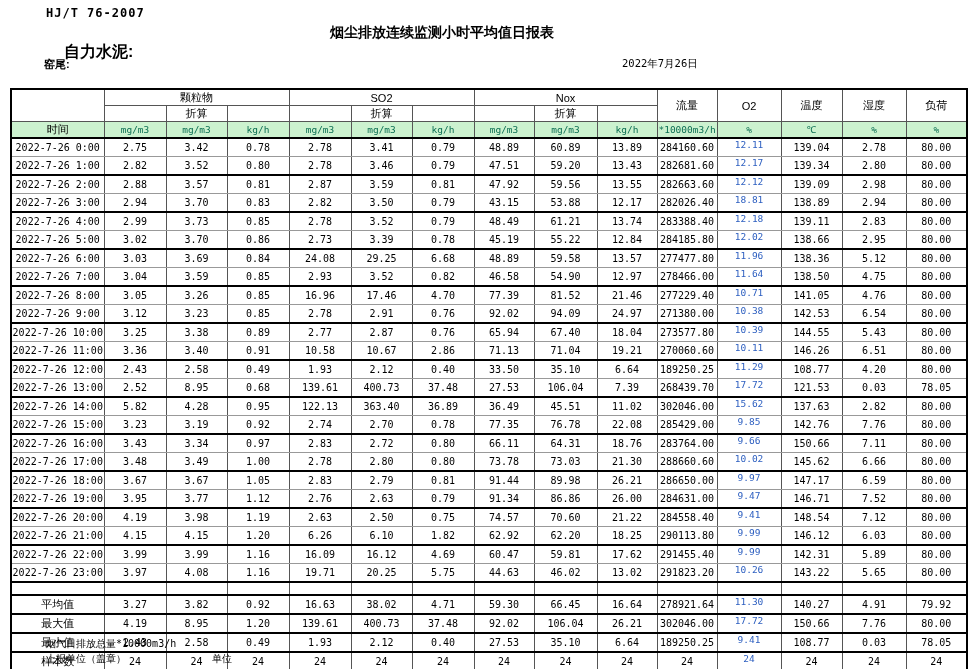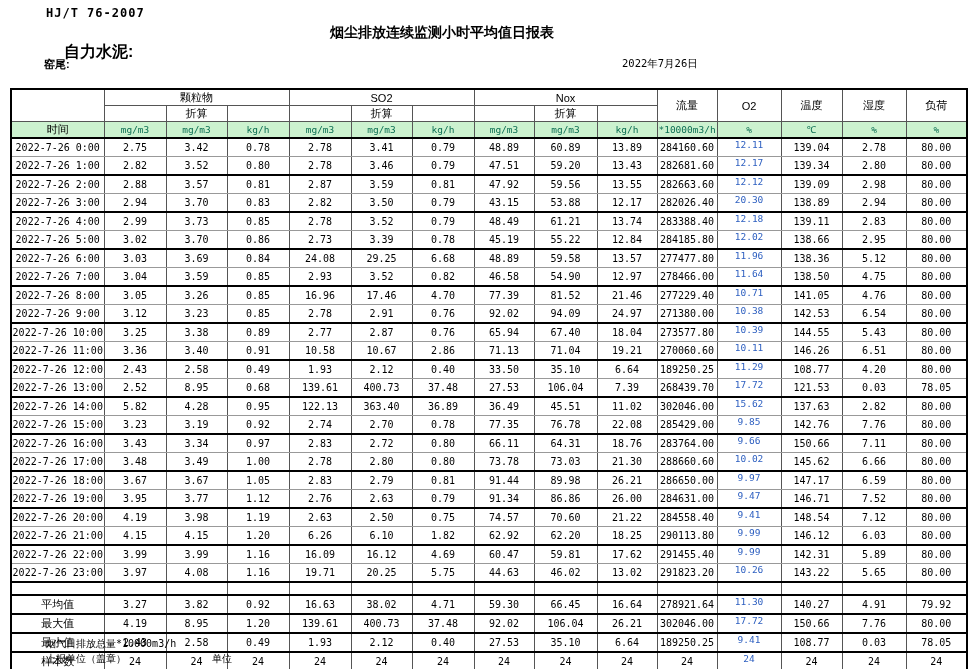--- a/index.html
+++ b/index.html
@@ -181,21 +181,21 @@
         <td>2.94</td>
         <td>3.70</td>
         <td>0.83</td>
         <td>2.82</td>
         <td>3.50</td>
         <td>0.79</td>
         <td>43.15</td>
         <td>53.88</td>
         <td>12.17</td>
         <td>282026.40</td>
-        <td class="o2c">20.30</td>
+        <td class="o2c">18.81</td>
         <td>138.89</td>
         <td>2.94</td>
         <td>80.00</td>
       </tr>
       <tr class="thin">
         <td class="timec">2022-7-26  4:00</td>
         <td>2.99</td>
         <td>3.73</td>
         <td>0.85</td>
         <td>2.78</td>

